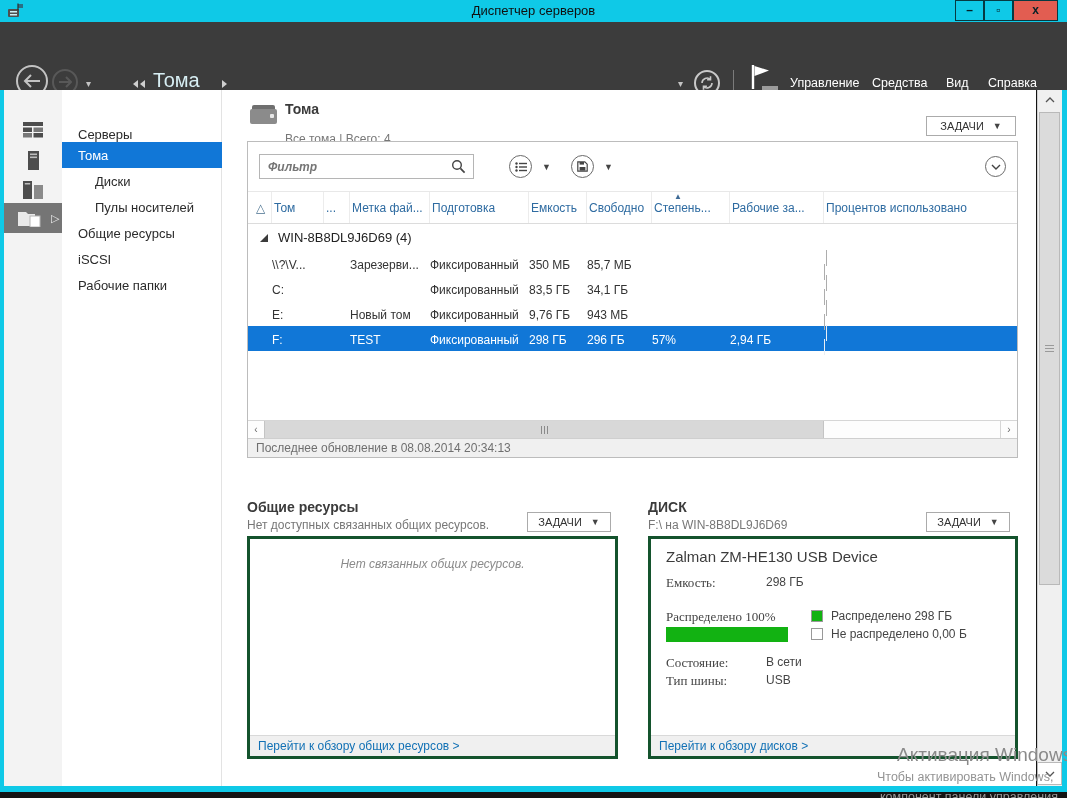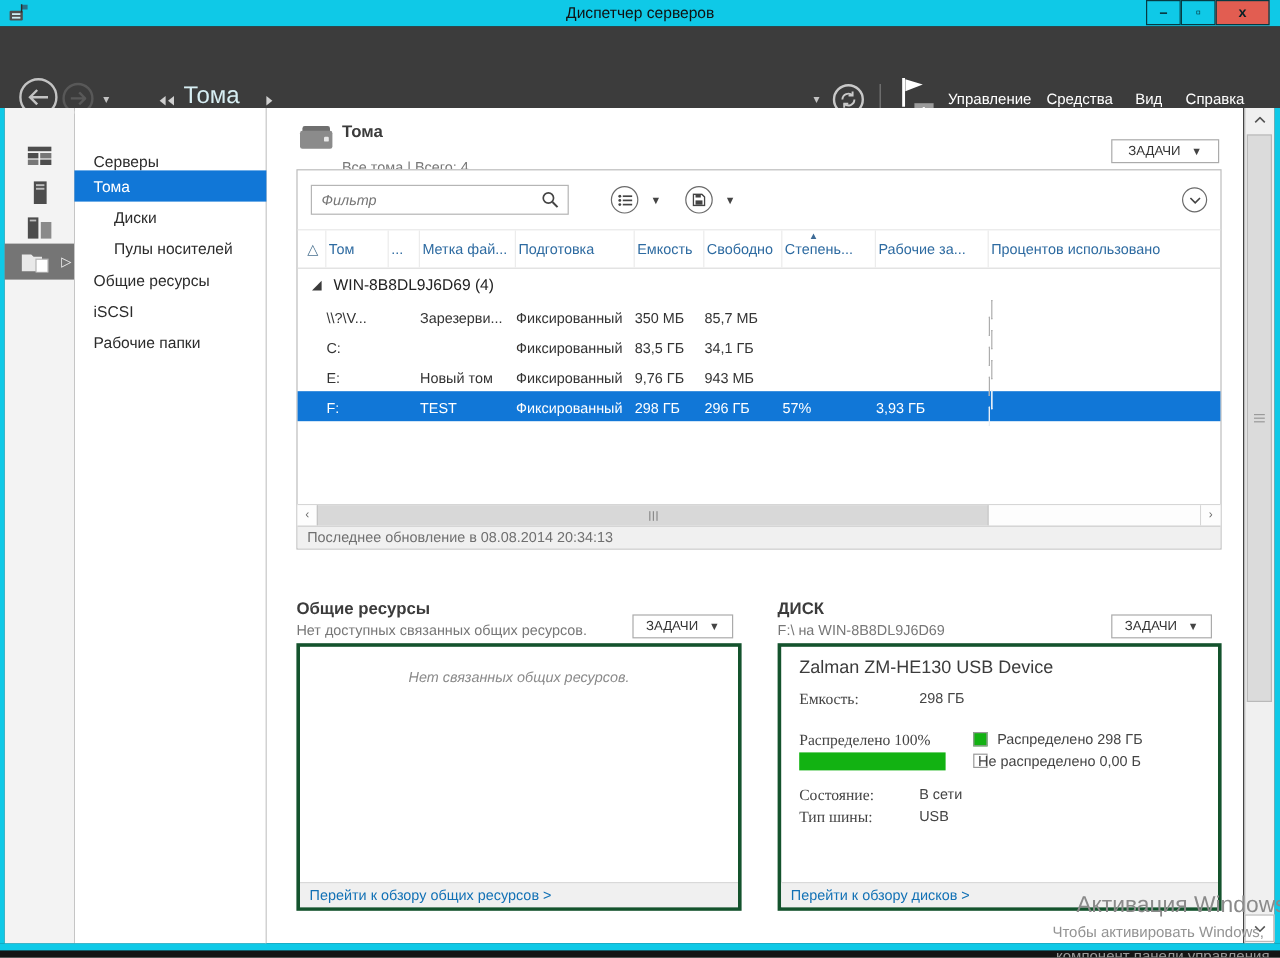--- a/index.html
+++ b/index.html
@@ -64,21 +64,21 @@
   .panel-box{background:#ffffff;border:3px solid #14532d;}
   .panel-footer{position:absolute;left:0;bottom:0;width:100%;height:21px;background:#f0f0f0;
                 border-top:1px solid #d9d9d9;display:flex;align-items:center;padding-left:8px;}
 
   
   .vol-icon-body{left:250px;top:109px;width:27px;height:15px;background:#8b8b8b;border-radius:2px;}
   .vol-icon-top{left:252px;top:105px;width:23px;height:6px;background:#6f6f6f;border-radius:2px;}
   .vol-icon-dot{left:270px;top:114px;width:4px;height:4px;background:#e8e8e8;border-radius:1px;}
   .vol-panel{left:247px;top:141px;width:771px;height:317px;border:1px solid #bcbcbc;background:#fff;}
   .filter-input{position:absolute;left:11px;top:12px;width:215px;height:25px;border:1px solid #b5b5b5;
-                font-style:italic;font-size:12px;color:#7a7a7a;padding:0 26px 0 8px;font-family:inherit;}
+                font-style:italic;font-size:12px;color:#7a7a7a;padding:0 26px 0 8px;font-family:inherit;font-weight:bold;}
   .search-ico{position:absolute;left:203px;top:17px;}
   .tool-circ{position:absolute;width:23px;height:23px;border:1.5px solid #6a6a6a;border-radius:50%;
              display:flex;align-items:center;justify-content:center;cursor:pointer;background:#fff;}
   .tool-caret{position:absolute;font-size:9px;color:#444;cursor:pointer;}
   .collapse-circ{position:absolute;left:737px;top:14px;width:21px;height:21px;border:1.5px solid #6a6a6a;
                  border-radius:50%;display:flex;align-items:center;justify-content:center;cursor:pointer;color:#444;
                  font-size:10px;}
   .trow{display:grid;grid-template-columns:24px 52px 26px 80px 99px 58px 65px 78px 94px 1fr;
         align-items:center;font-size:12px;color:#333;}
   .thead{position:absolute;left:0;top:49px;width:769px;height:33px;border-top:1px solid #e8e8e8;
@@ -365,21 +365,21 @@
       </div>
       <div class="trow vrow sel">
         <span></span>
         <span>F:</span>
         <span></span>
         <span>TEST</span>
         <span>Фиксированный</span>
         <span>298 ГБ</span>
         <span>296 ГБ</span>
         <span>57%</span>
-        <span>3,93 ГБ</span>
+        <span>2,94 ГБ</span>
         <span><span class="bar-track"><span class="bar-fill" style="display: block; width: 2%; background: rgb(18, 178, 18);"></span></span></span>
       </div>
     </div>
 
     <div class="hscroll">
       <div class="hs-arrow">‹</div>
       <div class="hs-thumb">
         <span class="hs-grip"></span>
           <span class="hs-grip"></span>
           <span class="hs-grip"></span>
@@ -414,21 +414,21 @@
     <div class="disk-device">Zalman ZM-HE130 USB Device</div>
     <div class="kv-label" style="top:36px;">Емкость:</div>
     <div class="kv-value" style="top:36px;">298 ГБ</div>
     <div class="kv-label" style="top:70px;">Распределено 100%</div>
     <div class="alloc-bar">
       <div class="alloc-fill" style="width: 100%; background: rgb(18, 178, 18);"></div>
     </div>
     <div class="legend-sq" style="left: 160px; top: 71px; background: rgb(18, 178, 18);"></div>
     <div class="legend-txt" style="left:180px;top:70px;">Распределено 298 ГБ</div>
     <div class="legend-sq" style="left: 160px; top: 89px; background: rgb(255, 255, 255);"></div>
-    <div class="legend-txt" style="left:164px;top:88px;">Не распределено 0,00 Б</div>
+    <div class="legend-txt" style="left:180px;top:88px;">Не распределено 0,00 Б</div>
     <div class="kv-label" style="top:116px;">Состояние:</div>
     <div class="kv-value" style="top:116px;">В сети</div>
     <div class="kv-label" style="top:134px;">Тип шины:</div>
     <div class="kv-value" style="top:134px;">USB</div>
     <div class="panel-footer">
       <span class="link">Перейти к обзору дисков &gt;</span>
     </div>
   </div>
 
   <div class="abs vscroll"></div>

